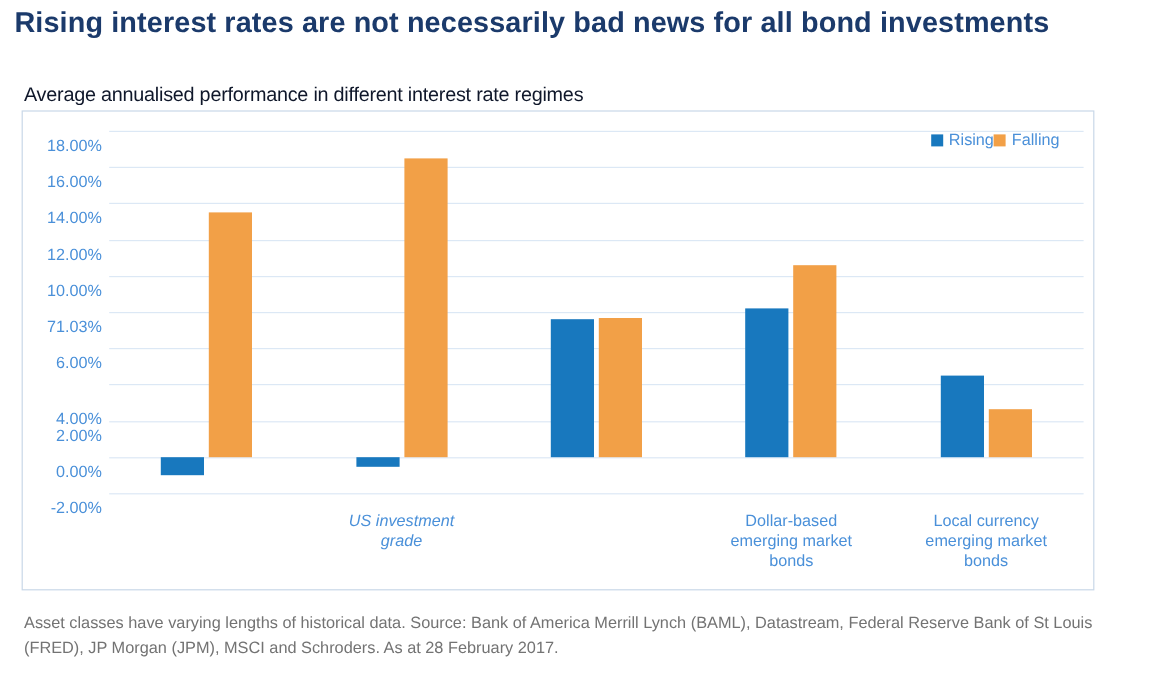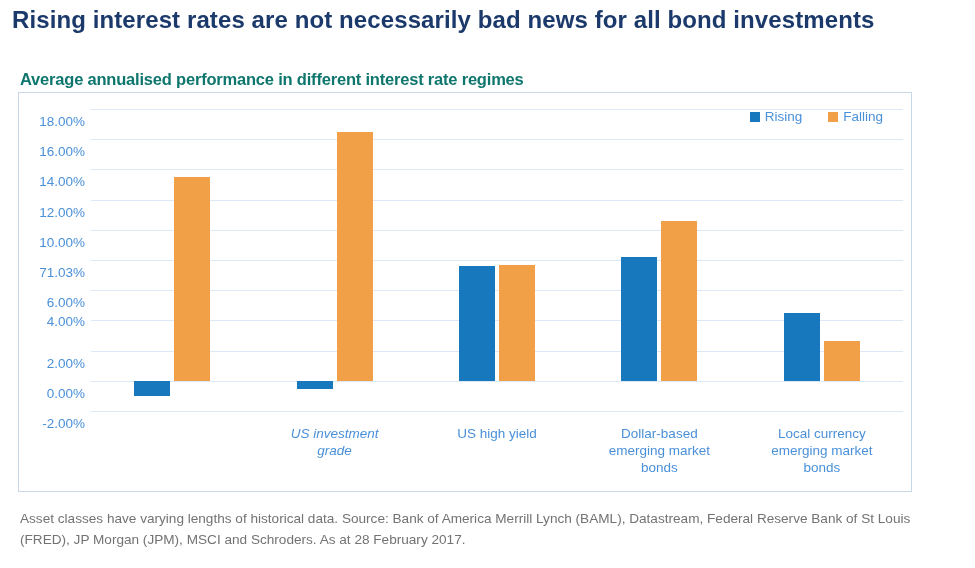--- a/index.html
+++ b/index.html
@@ -33,22 +33,22 @@
     top: 64px;
     width: 930px;
     height: 430px;
   }
 
   #chart-title {
     position: absolute;
     left: 2px;
     top: 6px;
     font-size: 16.5px;
-    font-weight: bold;
-    color: #0f766e;
+    font-weight: normal;
+    color: #0f172a;
     letter-spacing: -0.2px;
     white-space: nowrap;
     text-align: center;
   }
 
   #plot-frame {
     position: absolute;
     left: 0px;
     top: 28px;
     width: 894px;
@@ -92,21 +92,20 @@
     background: #dce8f5;
   }
   .gridline.zero { background: #dce8f5; }
 
   
   #legend {
     position: absolute;
     right: 28px;
     top: 16px;
     display: flex;
-    gap: 26px;
     align-items: flex-end;
     z-index: 5;
   }
   .legend-item { display: flex; align-items: center; gap: 5px; }
   .legend-swatch { width: 10px; height: 10px; display: inline-block; }
   .legend-label { font-size: 13.5px; color: #4a90d9; }
 
   
   #bars-layer {
     position: absolute;
@@ -158,21 +157,21 @@
   <div id="plot-frame">
 
     <div id="y-axis">
         <div class="ytick" style="top: 16px;">18.00%</div>
         <div class="ytick" style="top: 46.2px;">16.00%</div>
         <div class="ytick" style="top: 76.4px;">14.00%</div>
         <div class="ytick" style="top: 106.6px;">12.00%</div>
         <div class="ytick" style="top: 136.8px; text-align: center;">10.00%</div>
         <div class="ytick" style="top: 167px;">71.03%</div>
         <div class="ytick" style="top: 197.2px;">6.00%</div>
-        <div class="ytick" style="top: 216px; text-align: center;">4.00%</div>
+        <div class="ytick" style="top: 244px; text-align: center;">4.00%</div>
         <div class="ytick" style="top: 257.6px;">2.00%</div>
         <div class="ytick" style="top: 287.8px;">0.00%</div>
         <div class="ytick" style="top: 318px;">-2.00%</div>
       </div>
 
     <div id="plot-area">
       <div id="grid-layer">
           <div class="gridline" style="top: 16px;"></div>
           <div class="gridline" style="top: 46.2px;"></div>
           <div class="gridline" style="top: 76.4px;"></div>
@@ -194,23 +193,20 @@
             <div class="bar rising" title="Rising US investment grade: -0.55%" style="background: rgb(24, 120, 190); left: 43.2px; width: 36px; top: 287.8px; height: 8.305px;"></div>
             <div class="bar falling" title="Falling US investment grade: 16.50%" style="background: rgb(242, 160, 71); left: 83.2px; width: 36px; top: 38.65px; height: 249.15px;"></div>
             <div class="cat-label" style="top: 332px;">
               <div>US investment</div>
               <div>grade</div>
             </div>
           </div>
           <div class="bar-group" style="left: 324.8px; width: 162.4px;">
             <div class="bar rising" title="Rising US high yield: 7.60%" style="background: rgb(24, 120, 190); left: 43.2px; width: 36px; top: 173.04px; height: 114.76px;"></div>
             <div class="bar falling" title="Falling US high yield: 7.70%" style="background: rgb(242, 160, 71); left: 83.2px; width: 36px; top: 171.53px; height: 116.27px;"></div>
-            <div class="cat-label" style="top: 332px;">
-              <div>US high yield</div>
-            </div>
           </div>
           <div class="bar-group" style="left: 487.2px; width: 162.4px;">
             <div class="bar rising" title="Rising Dollar-based emerging market bonds: 8.20%" style="background: rgb(24, 120, 190); left: 43.2px; width: 36px; top: 163.98px; height: 123.82px;"></div>
             <div class="bar falling" title="Falling Dollar-based emerging market bonds: 10.60%" style="background: rgb(242, 160, 71); left: 83.2px; width: 36px; top: 127.74px; height: 160.06px;"></div>
             <div class="cat-label" style="top: 332px;">
               <div>Dollar-based</div>
               <div>emerging  market</div>
               <div>bonds</div>
             </div>
           </div>

